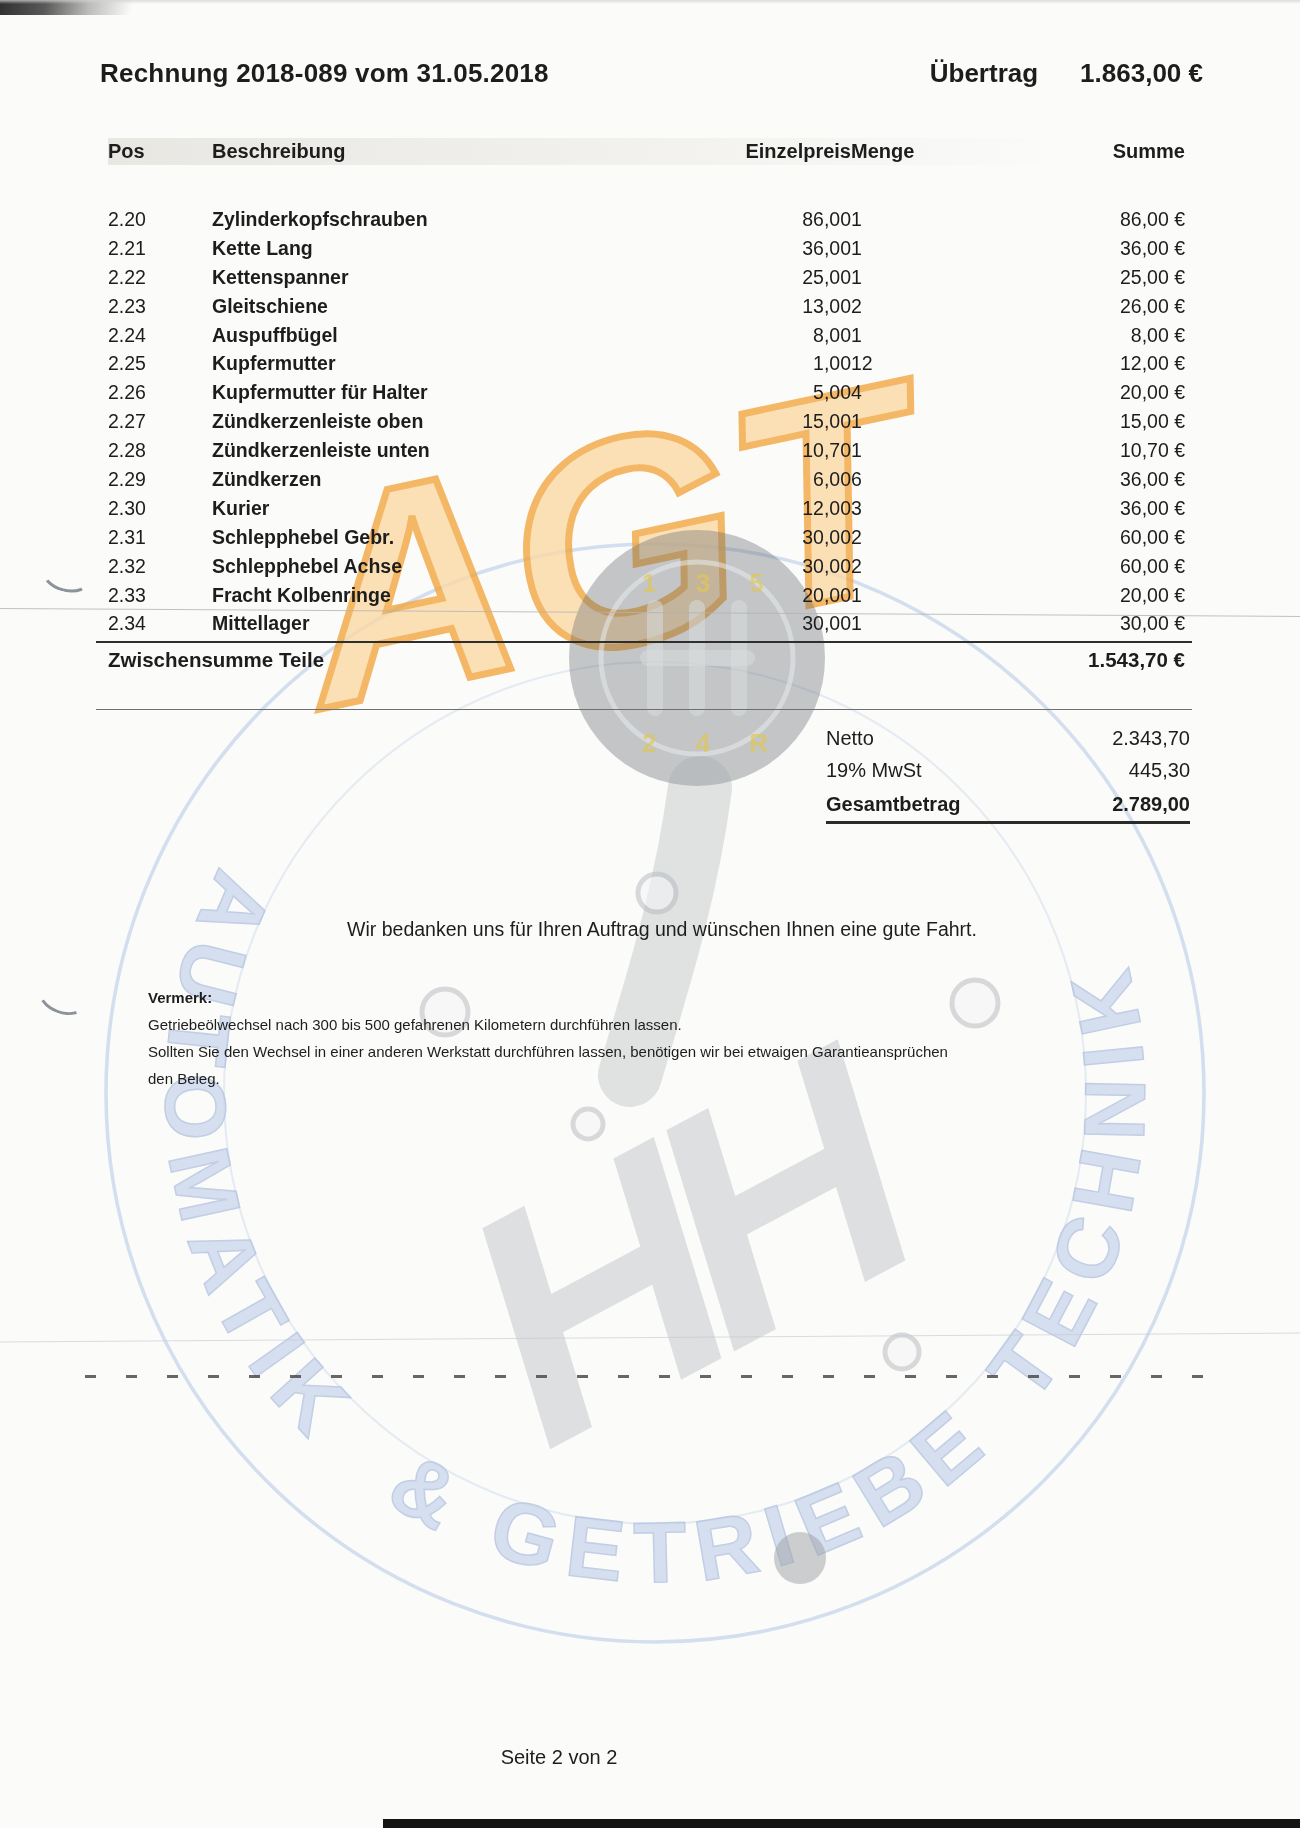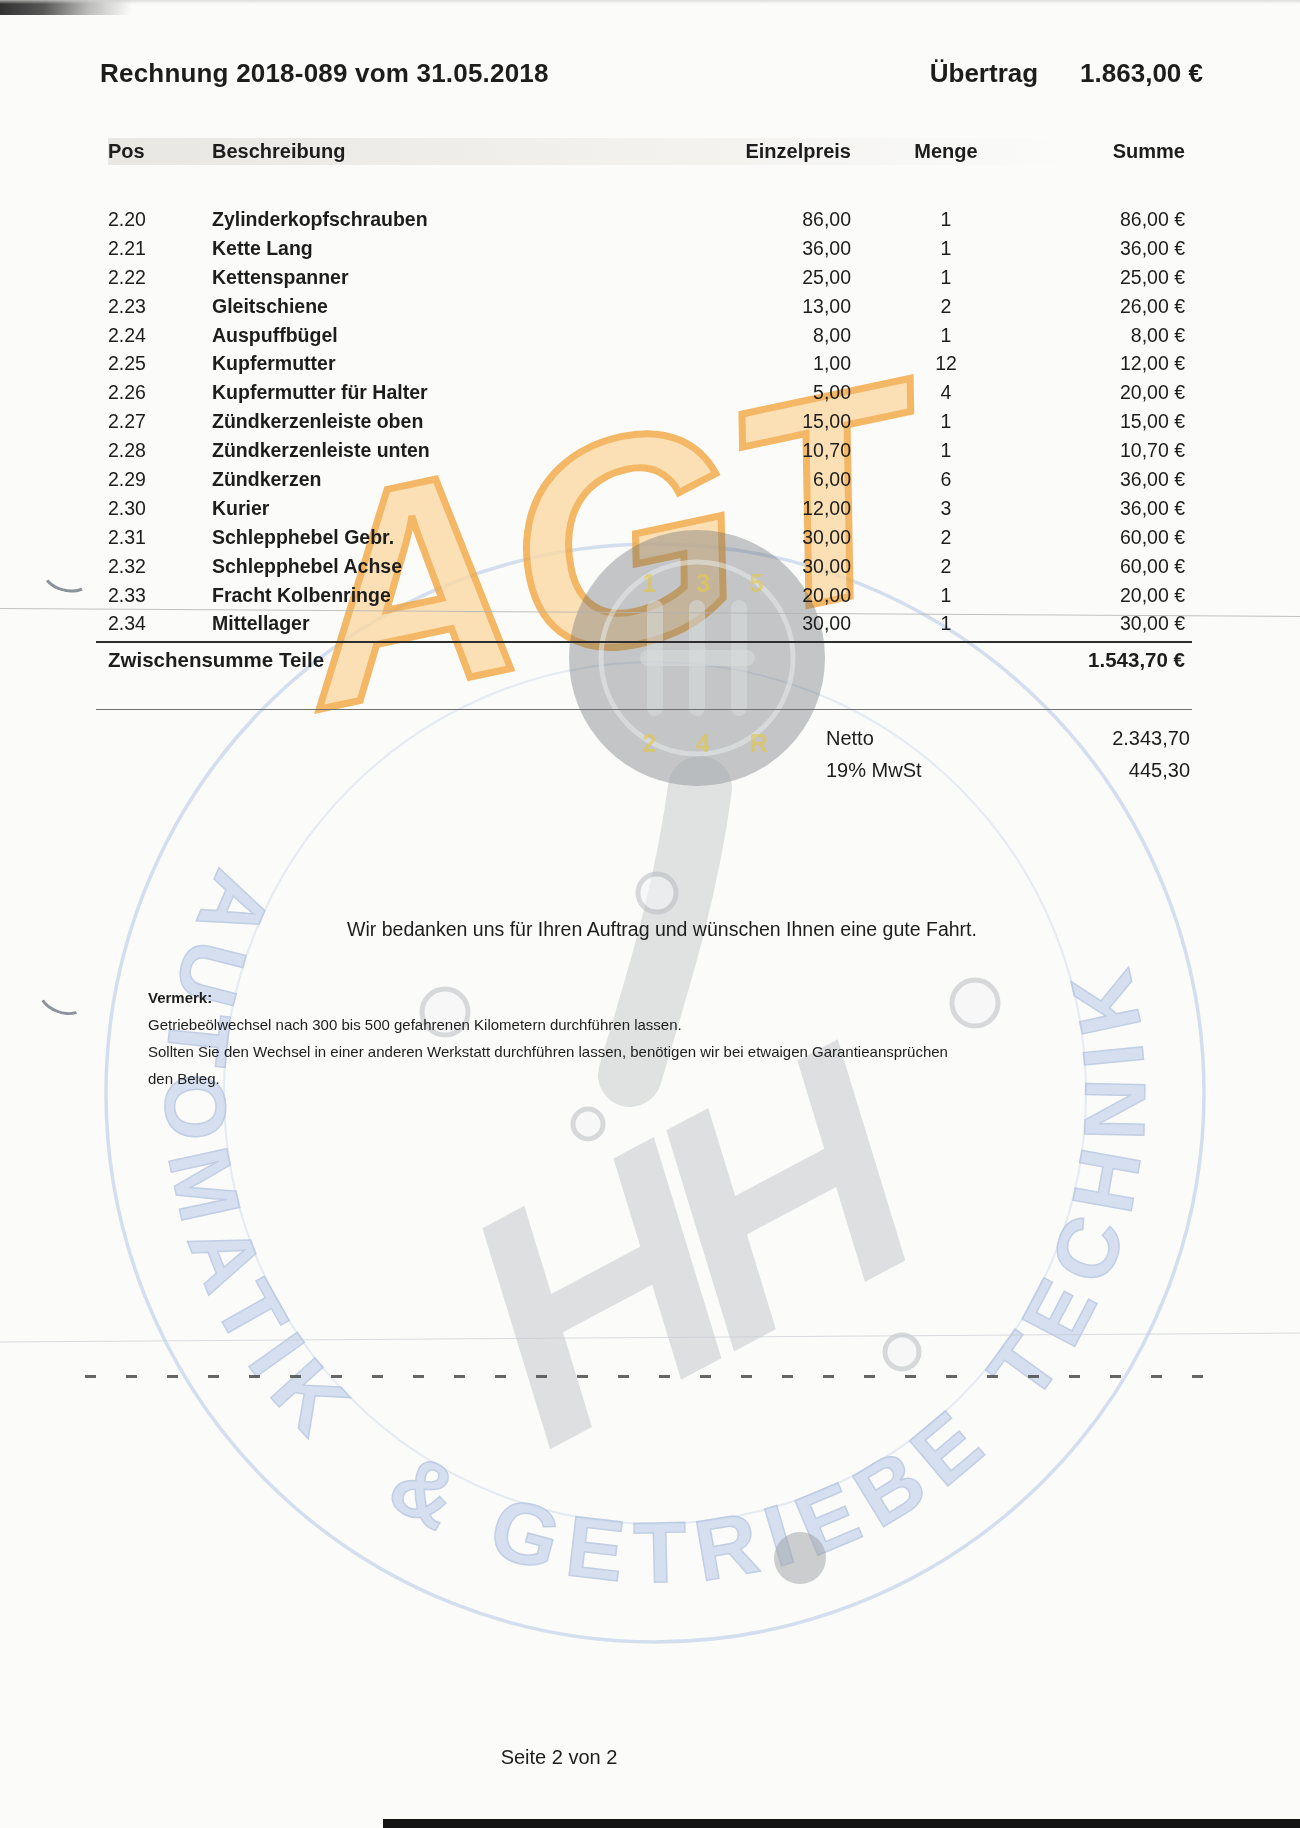--- a/index.html
+++ b/index.html
@@ -22,21 +22,21 @@
   
   .grid-row{display:grid; grid-template-columns:104px 439px 200px 190px 144px;}
   .thead{position:absolute; top:138px; left:108px; width:1077px; height:27px;
     font-size:20px; font-weight:bold; align-items:center;
     background:linear-gradient(90deg, rgba(214,211,204,.5), rgba(228,226,221,.35) 55%, rgba(238,237,234,0) 90%);}
   .tbody{position:absolute; top:208px; left:108px; width:1077px;}
   .tbody .grid-row{height:28.9px; font-size:19.5px; align-items:start;}
   .c-pos{padding-left:0;}
   .c-desc{font-weight:bold;}
   .c-price{text-align:right;}
-  .c-qty{text-align:center;}
+  .c-qty{}
   .c-sum{text-align:right;}
 
   .rule-heavy{position:absolute; top:641px; left:96px; width:1096px;
     border-top:2.5px solid #2e2e2e;}
   .subtotal{position:absolute; top:648px; left:108px; width:1077px;
     display:flex; justify-content:space-between; font-size:20.5px; font-weight:bold;}
   .rule-light{position:absolute; top:709px; left:96px; width:1096px;
     border-top:1.5px solid #6f6f6f;}
 
   
@@ -257,20 +257,24 @@
 
     <div class="totals">
       <div class="trow">
         <span>Netto</span>
         <span>2.343,70</span>
       </div>
       <div class="trow">
         <span>19% MwSt</span>
         <span>445,30</span>
       </div>
+      <div class="trow grand">
+        <span>Gesamtbetrag</span>
+        <span>2.789,00</span>
+      </div>
     </div>
 
     <div class="thanks">Wir bedanken uns für Ihren Auftrag und wünschen Ihnen eine gute Fahrt.</div>
 
     <div class="remark">
       <div class="rlabel">Vermerk:</div>
       <div>Getriebeölwechsel nach 300 bis 500 gefahrenen Kilometern durchführen lassen.</div>
       <div>Sollten Sie den Wechsel in einer anderen Werkstatt durchführen lassen, benötigen wir bei etwaigen Garantieansprüchen</div>
       <div>den Beleg.</div>
     </div>

